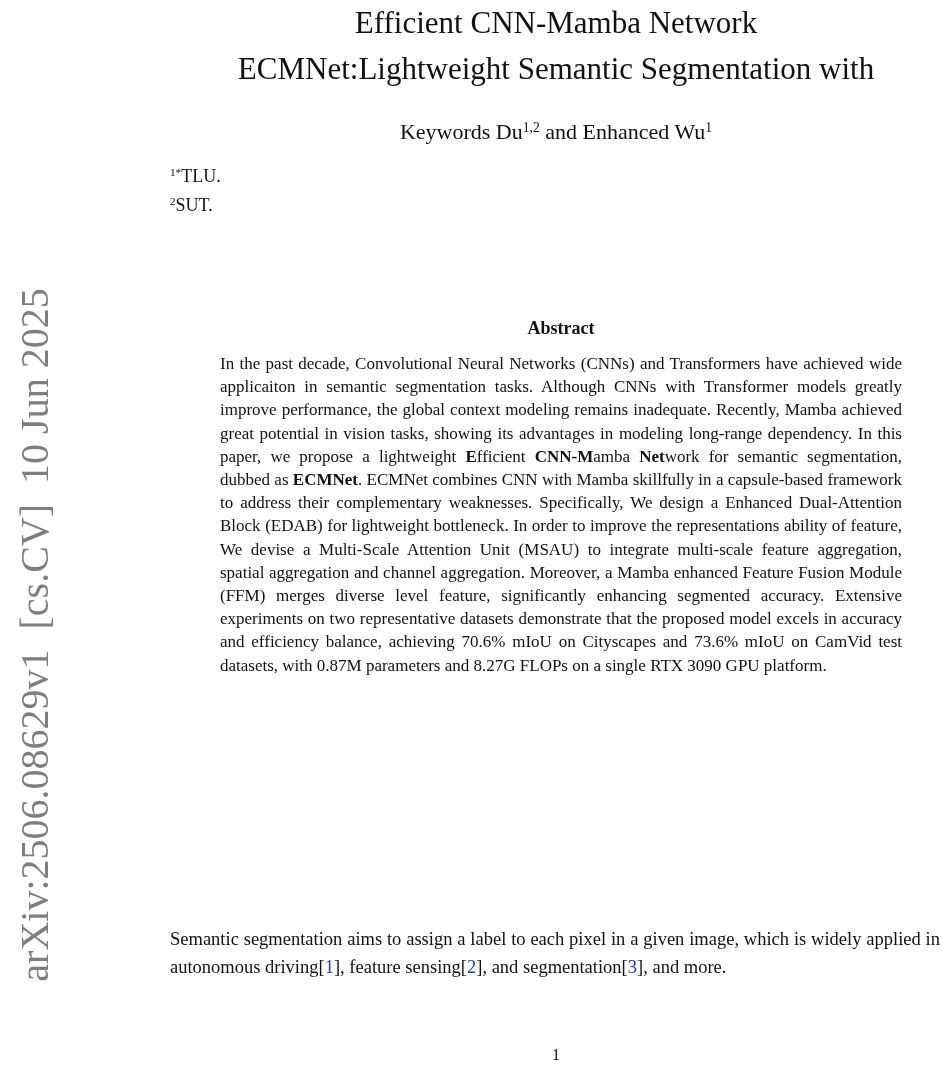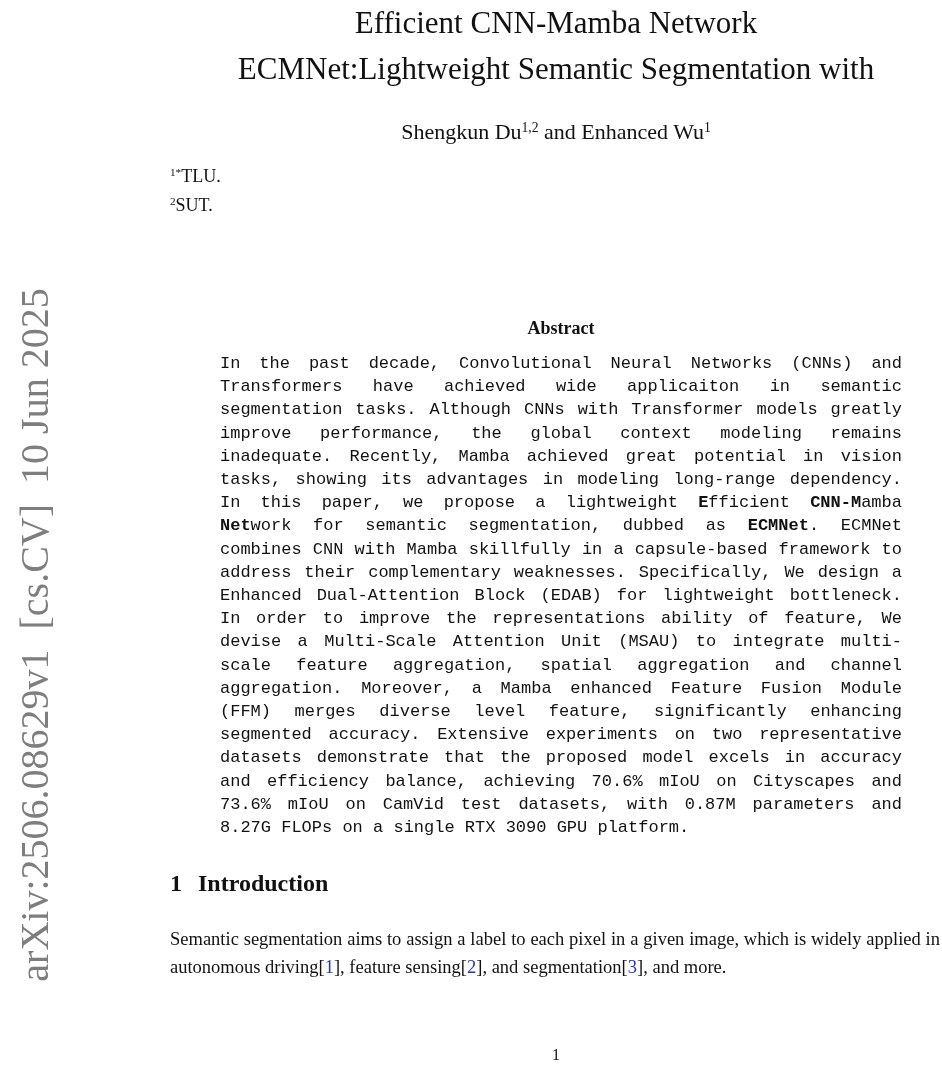--- a/index.html
+++ b/index.html
@@ -60,21 +60,20 @@
   .abstract-heading{
     text-align:center;
     font-size:18px;
     font-weight:bold;
     margin-bottom:13px;
   }
   .abstract-body{
     font-size:17px;
     line-height:23.2px;
     text-align:justify;
-    font-family:Liberation Mono, monospace;
   }
   .keywords{
     position:absolute;
     top:758px;
     left:220px;
     width:682px;
     font-size:17px;
     line-height:24px;
   }
   .section-heading{
@@ -117,34 +116,31 @@
 
 <div class="page">
 
   <div class="watermark">arXiv:2506.08629v1  [cs.CV]  10 Jun 2025</div>
 
   <div class="title">
     <div>Efficient CNN-Mamba Network</div>
     <div>ECMNet:Lightweight Semantic Segmentation with</div>
   </div>
 
-  <div class="byline"><span>Shengkun Du</span><sup>1,2</sup><span> and Enhanced Wu</span><sup>1</sup></div>
+  <div class="byline"><span>Keywords Du</span><sup>1,2</sup><span> and Enhanced Wu</span><sup>1</sup></div>
 
   <div class="affils">
     <div><sup>1*</sup><span>TLU.</span></div>
     <div><sup>2</sup><span>SUT.</span></div>
   </div>
 
   <div class="abstract">
     <div class="abstract-heading">Abstract</div>
     <div class="abstract-body"><span>In the past decade, Convolutional Neural Networks (CNNs) and Transformers have achieved wide applicaiton in semantic segmentation tasks. Although CNNs with Transformer models greatly improve performance, the global context modeling remains inadequate. Recently, Mamba achieved great potential in vision tasks, showing its advantages in modeling long-range dependency. In this paper, we propose a lightweight </span><span class="b">E</span><span>fficient </span><span class="b">CNN-M</span><span>amba </span><span class="b">Net</span><span>work for semantic segmentation, dubbed as </span><span class="b">ECMNet</span><span>. ECMNet combines CNN with Mamba skillfully in a capsule-based framework to address their complementary weaknesses. Specifically, We design a Enhanced Dual-Attention Block (EDAB) for lightweight bottleneck. In order to improve the representations ability of feature, We devise a Multi-Scale Attention Unit (MSAU) to integrate multi-scale feature aggregation, spatial aggregation and channel aggregation. Moreover, a Mamba enhanced Feature Fusion Module (FFM) merges diverse level feature, significantly enhancing segmented accuracy. Extensive experiments on two representative datasets demonstrate that the proposed model excels in accuracy and efficiency balance, achieving 70.6% mIoU on Cityscapes and 73.6% mIoU on CamVid test datasets, with 0.87M parameters and 8.27G FLOPs on a single RTX 3090 GPU platform.</span></div>
   </div>
 
 
-  <div class="section-heading">
-    <span class="section-number">1</span><span>Introduction</span>
-  </div>
 
   <div class="intro"><span>Semantic segmentation aims to assign a label to each pixel in a given image, which is widely applied in autonomous driving[</span><span class="cite">1</span><span>], feature sensing[</span><span class="cite">2</span><span>], and segmentation[</span><span class="cite">3</span><span>], and more.</span></div>
 
   <div class="pagenum">1</div>
 
 </div>
 
 </body></html>

